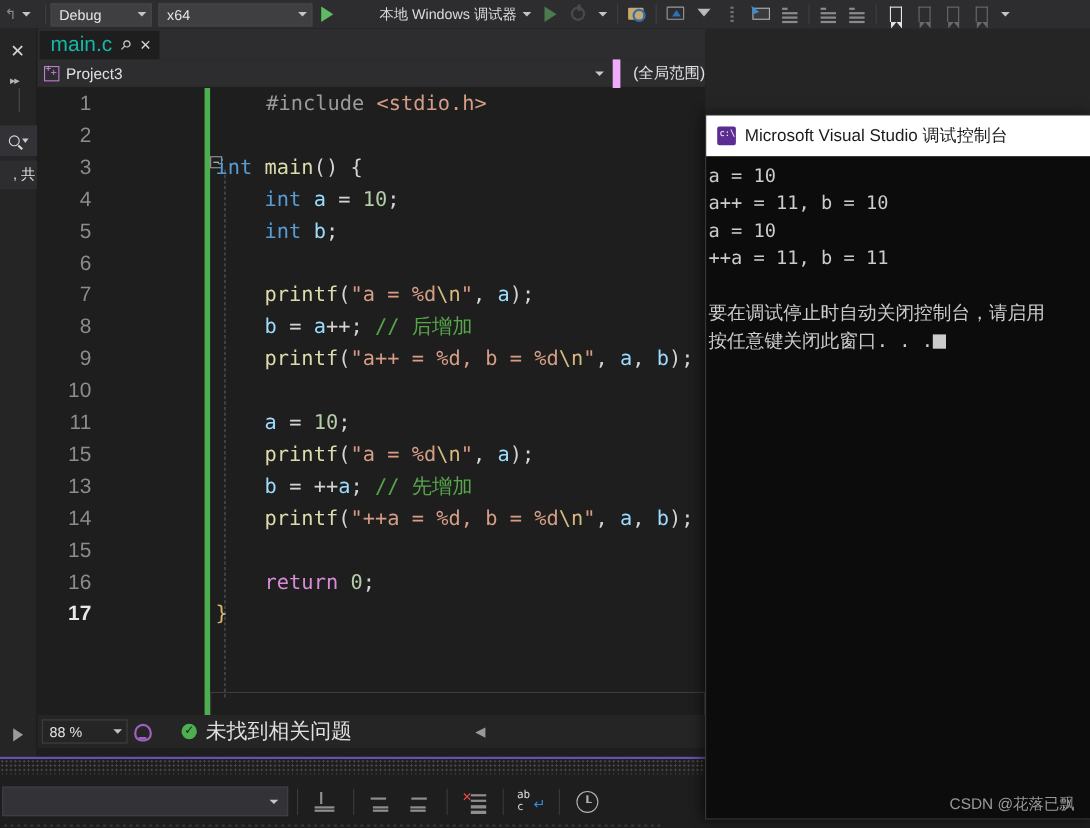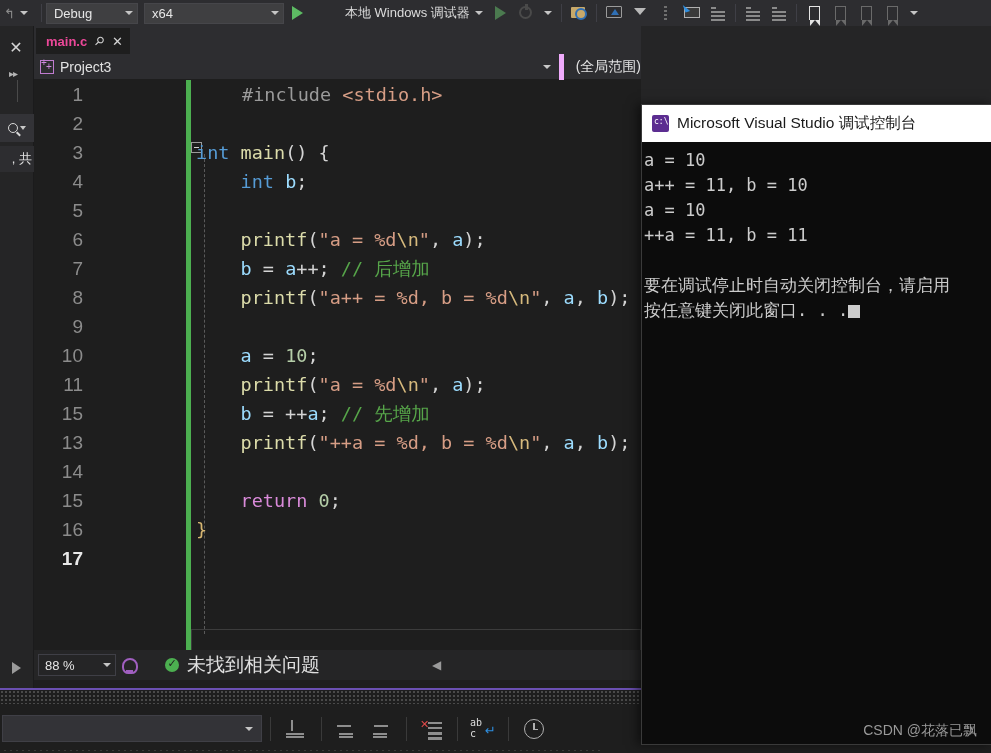--- a/index.html
+++ b/index.html
@@ -107,30 +107,30 @@
     border-top:6px solid transparent;border-bottom:6px solid transparent;
     border-left:9px solid #9a9a9a;}
 
   
   .editor-pane { position:absolute; left:34px; top:26px; width:607px; height:662px; background:#1e1e1e; }
   .tabstrip { position:absolute; left:0; top:0; width:607px; height:28px; background:#2d2d30; }
   .tab {
     position:absolute; left:2px; top:2px; height:26px;
     background:#1e1e1e; display:flex; align-items:center; padding:0 7px 0 10px; gap:8px;
   }
-  .tab-title { color:#ec4899; font-size:13px; font-weight:bold; }
+  .tab-title { color:#14b8a6; font-size:19px; font-weight:normal; }
   .pin-ico { color:#cfcfcf; font-size:12px; transform:rotate(45deg); display:inline-block;}
   .tab-close { color:#d4d4d4; font-size:13px; }
   .navbar {
     position:absolute; left:0; top:28px; width:607px; height:26px;
     background:#2d2d30; display:flex; align-items:center; border-bottom:1px solid #1e1e1e;
   }
   .nav-combo {
     width: 540px; height:26px; display:flex; align-items:center; gap:6px; padding-left:6px;
-    border-right:5px solid #f0abfc; position:relative;
+    border-right:7px solid #f0abfc; position:relative;
   }
   .cpp-ico { width:14px; height:14px; border:1.4px solid #c07cd0; position:relative;
     display:inline-block; }
   .cpp-ico:before{content:"+";position:absolute;left:0px;top:-4px;color:#d08ae0;font-size:10px;}
   .cpp-ico:after{content:"+";position:absolute;left:5px;top:0px;color:#d08ae0;font-size:10px;}
   .nav-text { color:#e2e2e2; font-size:14px; }
   .nav-caret { position:absolute; right:8px; width:0;height:0;
     border-left:4px solid transparent;border-right:4px solid transparent;border-top:4px solid #c8c8c8;}
   .nav-scope { padding-left:12px; color:#e2e2e2; font-size:14px; white-space:nowrap; }
 
@@ -392,20 +392,21 @@
           <div class="ln">16</div>
           <div class="ln active">17</div>
         </div>
       <div class="changebar"></div>
       <div class="collapse-box"></div>
       <div class="guide"></div>
       <div class="code-lines" id="code-lines">
           <div class="cl"><span class="t-pre">#include </span><span class="t-hdr">&lt;stdio.h&gt;</span></div>
           <div class="cl">&nbsp;</div>
           <div class="cl"><span class="t-kw">int</span><span class="t-pun"> </span><span class="t-fn">main</span><span class="t-pun">() {</span></div>
+          <div class="cl"><span class="t-pun">    </span><span class="t-kw">int</span><span class="t-pun"> </span><span class="t-var">a</span><span class="t-pun"> = </span><span class="t-num">10</span><span class="t-pun">;</span></div>
           <div class="cl"><span class="t-pun">    </span><span class="t-kw">int</span><span class="t-pun"> </span><span class="t-var">b</span><span class="t-pun">;</span></div>
           <div class="cl">&nbsp;</div>
           <div class="cl"><span class="t-pun">    </span><span class="t-fn">printf</span><span class="t-pun">(</span><span class="t-str">"a = %d</span><span class="t-esc">\n</span><span class="t-str">"</span><span class="t-pun">, </span><span class="t-var">a</span><span class="t-pun">);</span></div>
           <div class="cl"><span class="t-pun">    </span><span class="t-var">b</span><span class="t-pun"> = </span><span class="t-var">a</span><span class="t-pun">++; </span><span class="t-cmt">// 后增加</span></div>
           <div class="cl"><span class="t-pun">    </span><span class="t-fn">printf</span><span class="t-pun">(</span><span class="t-str">"a++ = %d, b = %d</span><span class="t-esc">\n</span><span class="t-str">"</span><span class="t-pun">, </span><span class="t-var">a</span><span class="t-pun">, </span><span class="t-var">b</span><span class="t-pun">);</span></div>
           <div class="cl">&nbsp;</div>
           <div class="cl"><span class="t-pun">    </span><span class="t-var">a</span><span class="t-pun"> = </span><span class="t-num">10</span><span class="t-pun">;</span></div>
           <div class="cl"><span class="t-pun">    </span><span class="t-fn">printf</span><span class="t-pun">(</span><span class="t-str">"a = %d</span><span class="t-esc">\n</span><span class="t-str">"</span><span class="t-pun">, </span><span class="t-var">a</span><span class="t-pun">);</span></div>
           <div class="cl"><span class="t-pun">    </span><span class="t-var">b</span><span class="t-pun"> = ++</span><span class="t-var">a</span><span class="t-pun">; </span><span class="t-cmt">// 先增加</span></div>
           <div class="cl"><span class="t-pun">    </span><span class="t-fn">printf</span><span class="t-pun">(</span><span class="t-str">"++a = %d, b = %d</span><span class="t-esc">\n</span><span class="t-str">"</span><span class="t-pun">, </span><span class="t-var">a</span><span class="t-pun">, </span><span class="t-var">b</span><span class="t-pun">);</span></div>

